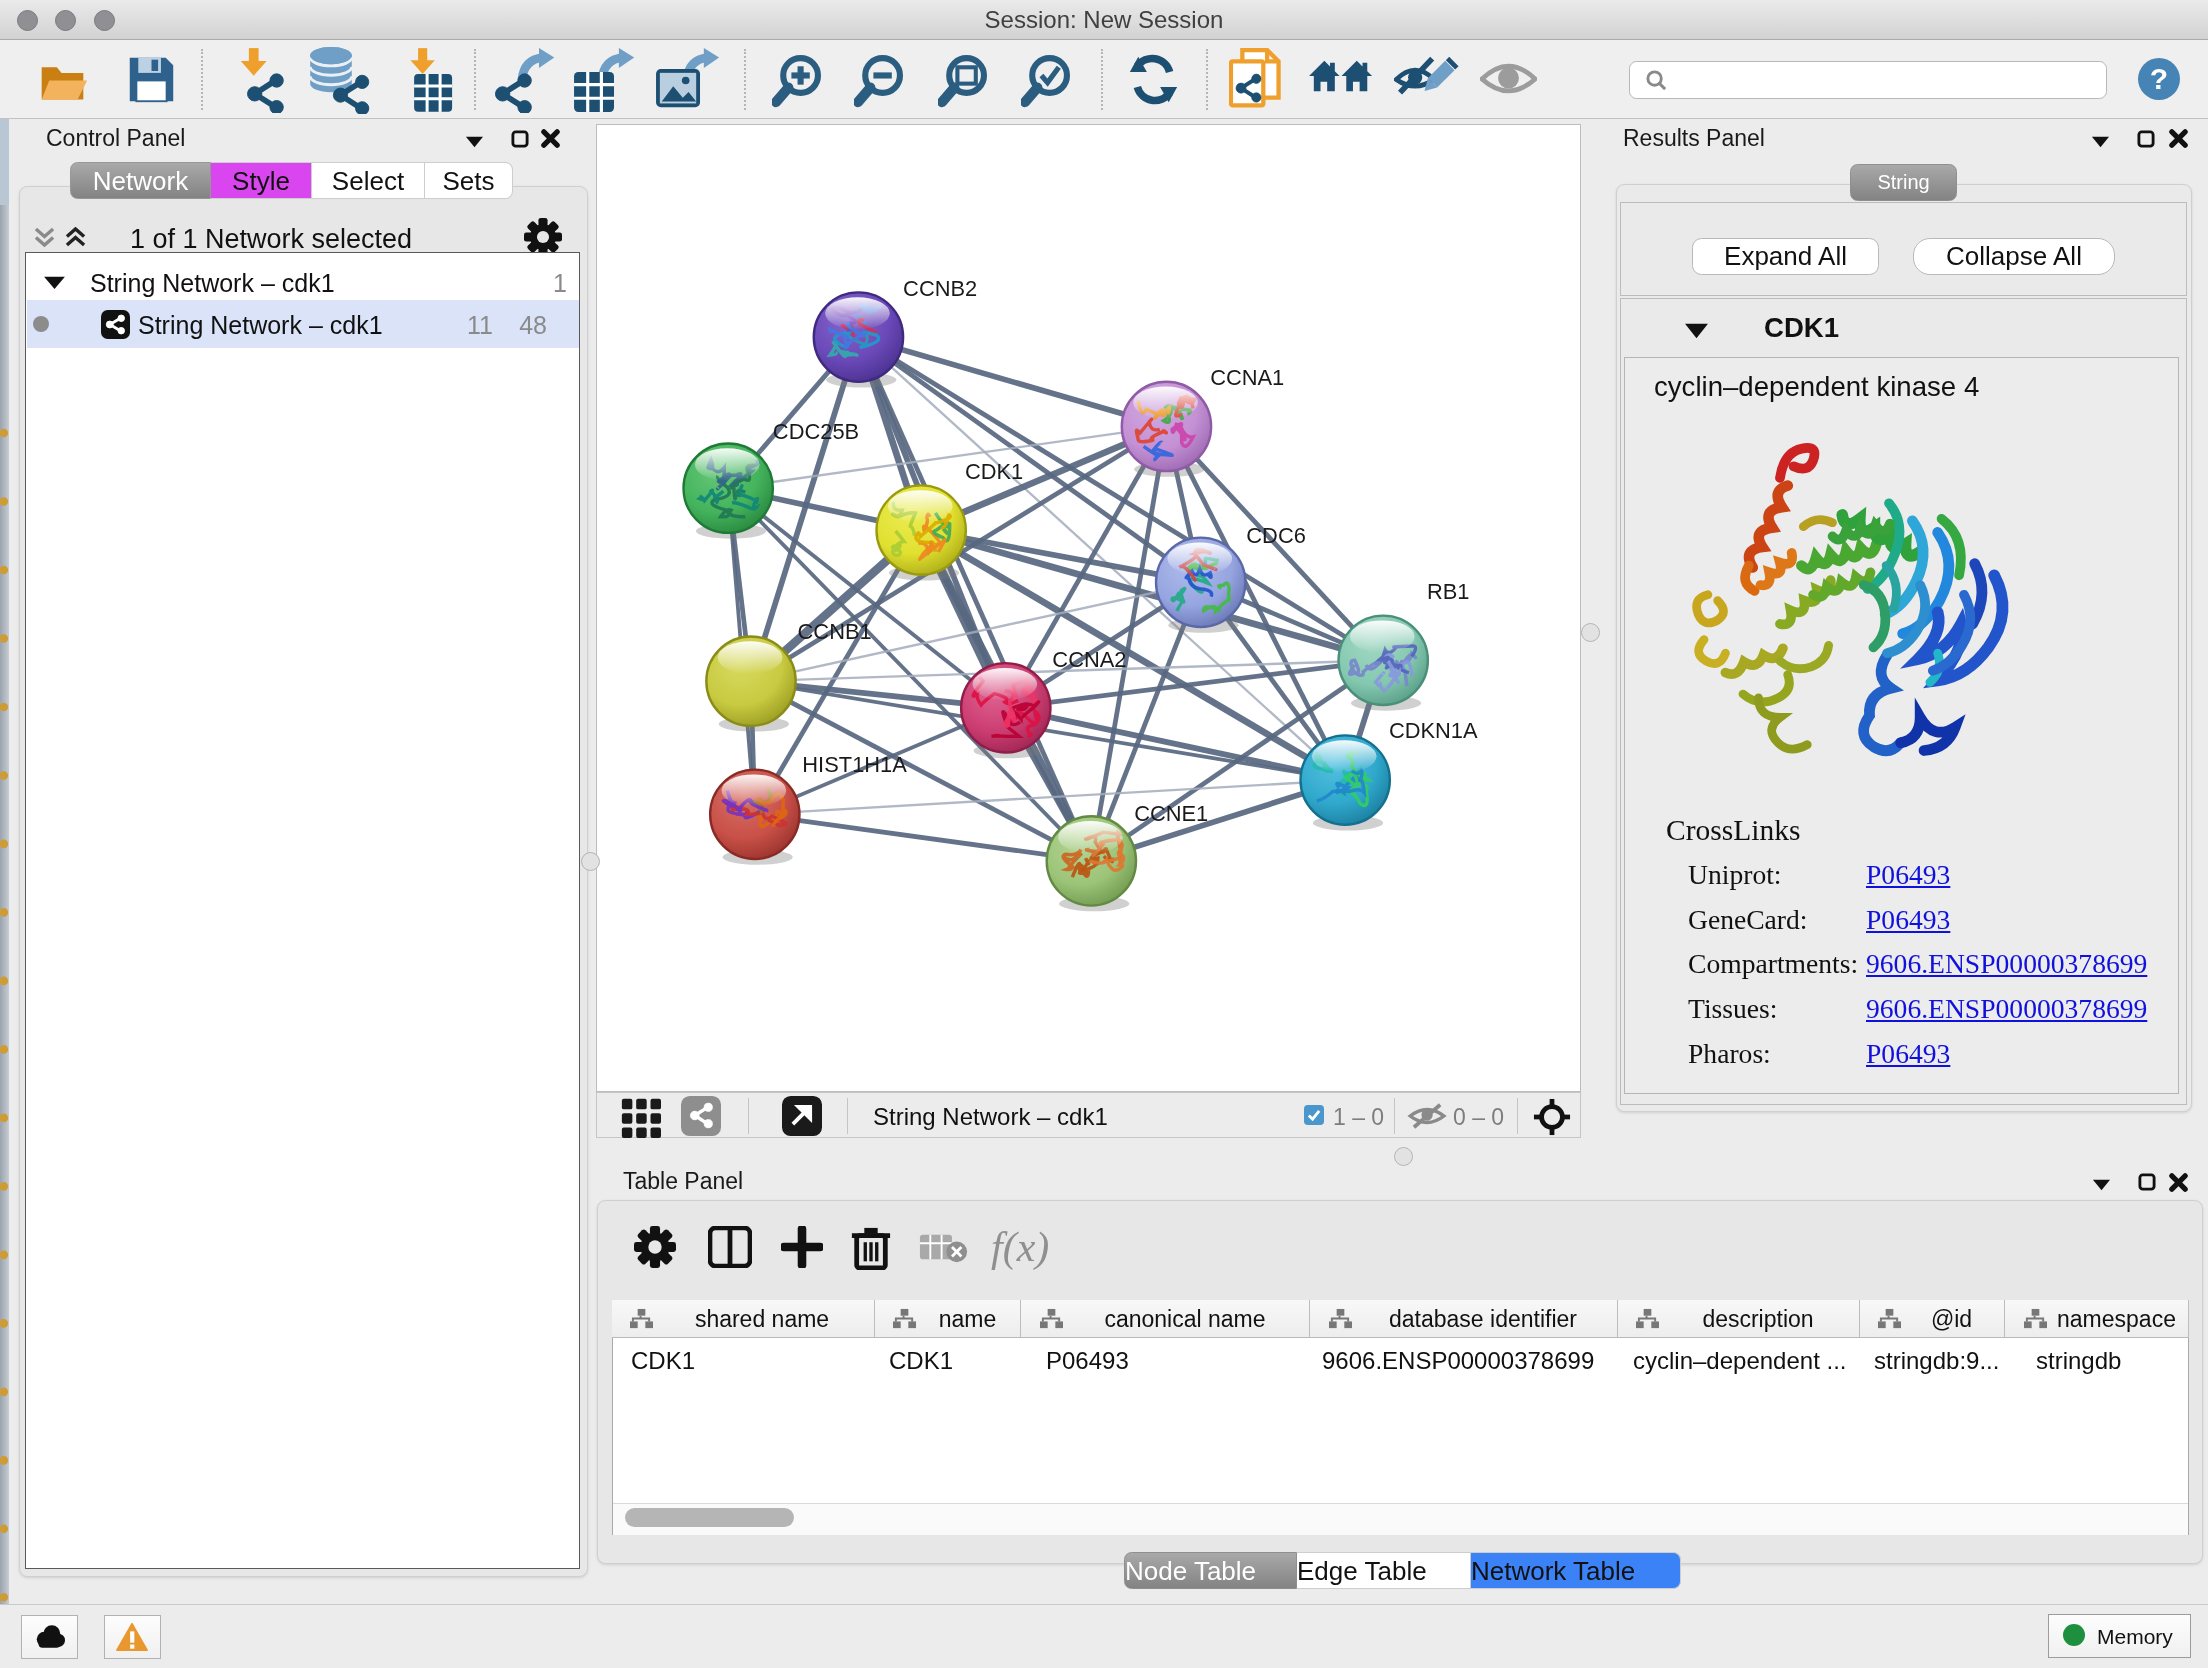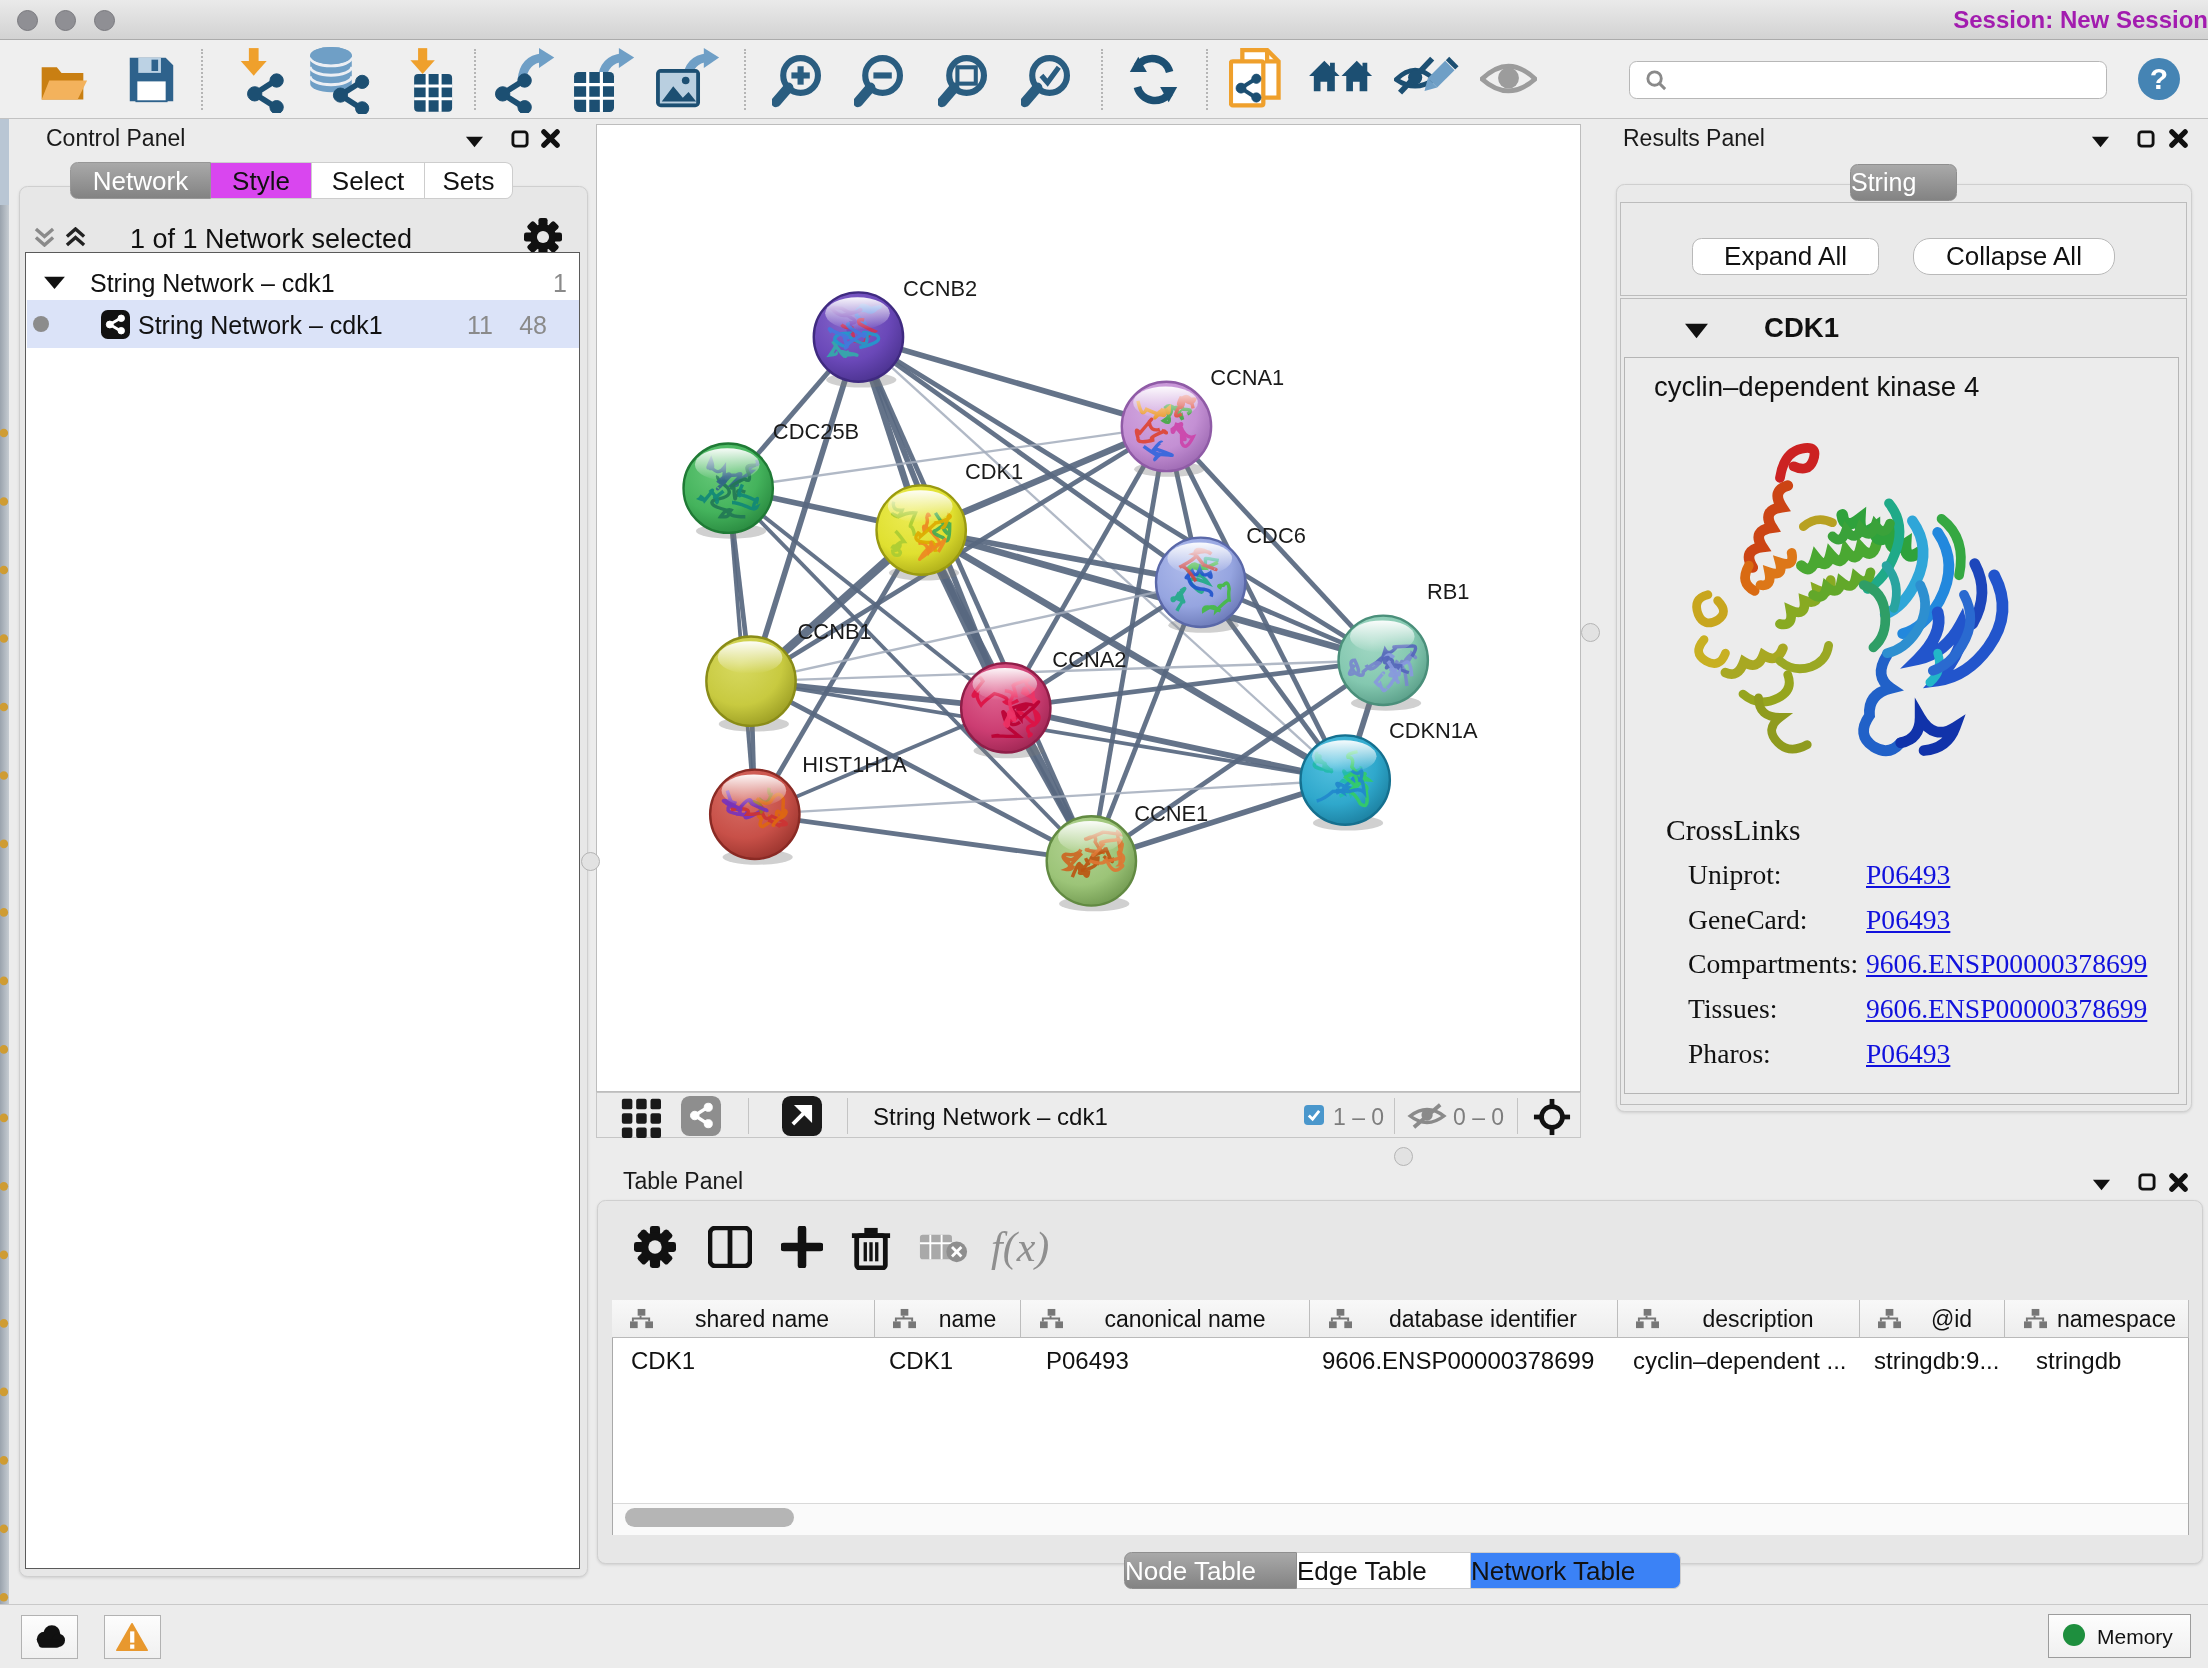--- a/index.html
+++ b/index.html
@@ -1,17 +1,17 @@
 <!DOCTYPE html>
 <html style="font-size:15px"><head><meta charset="utf-8"><style>html,body{margin:0;padding:0}body{width:2208px;height:1668px;position:relative;overflow:hidden;background:#ececec;font-family:"Liberation Sans",sans-serif;color:#111}.abs{position:absolute}.card{position:absolute;background:#e7e7e7;border:1px solid #cfcfcf;border-radius:8.6px;box-shadow:0 1px 2.9px rgba(0,0,0,0.12)}.ptitle{font-size:23px;color:#1a1a1a}.tabsel{background:linear-gradient(#a9a9a9,#838383);color:#fff}.vsep{position:absolute;width:0;border-left:2.9px dotted #b5b5b5}.serif{font-family:"Liberation Serif",serif;font-size:27.6px}.link{color:#1111dd;text-decoration:underline}</style></head><body>
 <div class="abs" style="left:0;top:0;width:2208px;height:39px;background:linear-gradient(#eaeaea,#d2d2d2);border-bottom:1px solid #ababab"></div>
 <div class="abs" style="left:17px;top:9.5px;width:19px;height:19px;border-radius:50%;background:#8f8f94;border:1px solid #79797e"></div>
 <div class="abs" style="left:55px;top:9.5px;width:19px;height:19px;border-radius:50%;background:#8f8f94;border:1px solid #79797e"></div>
 <div class="abs" style="left:94px;top:9.5px;width:19px;height:19px;border-radius:50%;background:#8f8f94;border:1px solid #79797e"></div>
-<div class="abs" style="left:0;top:5.7px;width:2208px;text-align:right;font-size:24px;font-weight:bold;color:#a21caf">Session: New Session</div>
+<div class="abs" style="left:0;top:5.7px;width:2208px;text-align:center;font-size:24px;font-weight:normal;color:#404040">Session: New Session</div>
 <div class="abs" style="left:0;top:40px;width:2208px;height:78px;background:#efefef;border-bottom:1px solid #c2c2c2"></div>
 <svg class="abs" style="left:36px;top:54px" width="53" height="53" viewBox="0 0 56 56">
     <path d="M6 14 L22 14 L27 20 L50 20 L50 48 L6 48 Z" fill="#c97f12"></path>
     <path d="M6 48 L14 28 L54 28 L44 48 Z" fill="#f3b25c"></path>
   </svg>
 <svg class="abs" style="left:126px;top:54px" width="51" height="51" viewBox="0 0 54 54">
     <path d="M4 4 L42 4 L50 12 L50 50 L4 50 Z" fill="#2e628c"></path>
     <rect x="13" y="4" width="24" height="16" fill="#bcd2e4"></rect>
     <rect x="27" y="6" width="7" height="12" fill="#2e628c"></rect>
     <rect x="11" y="28" width="32" height="22" fill="#fff" stroke="#2e628c" stroke-width="2"></rect>
@@ -629,21 +629,21 @@
 <svg class="abs" style="left:2137px;top:130px" width="18" height="18" viewBox="0 0 19 19">
     <rect x="2" y="2" width="15" height="15" rx="3" fill="none" stroke="#111" stroke-width="3"></rect>
   </svg>
 <svg class="abs" style="left:2169px;top:129px" width="19" height="19" viewBox="0 0 20 20">
     <g stroke="#111" stroke-width="5.5" stroke-linecap="round">
       <line x1="3" y1="3" x2="17" y2="17"></line>
       <line x1="17" y1="3" x2="3" y2="17"></line>
     </g>
   </svg>
 <div class="card" style="left:1616px;top:184px;width:574px;height:926px;background:#eaeaea"></div>
-<div class="abs tabsel" style="left:1850px;top:164px;width:105px;height:35px;border:1px solid #8f8f8f;border-radius:7.6px;font-size:25px;text-align:left;line-height:35px">String</div>
+<div class="abs tabsel" style="left:1850px;top:164px;width:105px;height:35px;border:1px solid #8f8f8f;border-radius:7.6px;font-size:20px;text-align:center;line-height:35px">String</div>
 <div class="abs" style="left:1620px;top:202px;width:565px;height:92px;border:1.9px solid #bcbcbc"></div>
 <div style="background:#fff;border:1.9px solid #b9b9b9;border-radius:9.5px;font-size:26px;text-align:center;line-height:35px;position:absolute;height:35px;left:1692px;top:238px;width:185px">Expand All</div>
 <div style="background:#fff;border:1.9px solid #b9b9b9;border-radius:17px;font-size:26px;text-align:center;line-height:35px;position:absolute;height:35px;left:1913px;top:238px;width:200px">Collapse All</div>
 <div class="abs" style="left:1620px;top:298px;width:565px;height:805px;border:1.9px solid #bcbcbc"></div>
 <svg class="abs" style="left:1683px;top:320px" width="27" height="21" viewBox="0 0 28 22">
     <polygon points="2,4 26,4 14,19" fill="#111"></polygon>
   </svg>
 <div class="abs" style="left:1764px;top:312px;font-size:27.6px;font-weight:bold">CDK1</div>
 <div class="abs" style="left:1624px;top:357px;width:555px;height:737px;background:#ececec;border:1px solid #b5b5b5;box-sizing:border-box"></div>
 <div class="abs" style="left:1654px;top:371px;font-size:27.6px">cyclin–dependent kinase 4</div>

